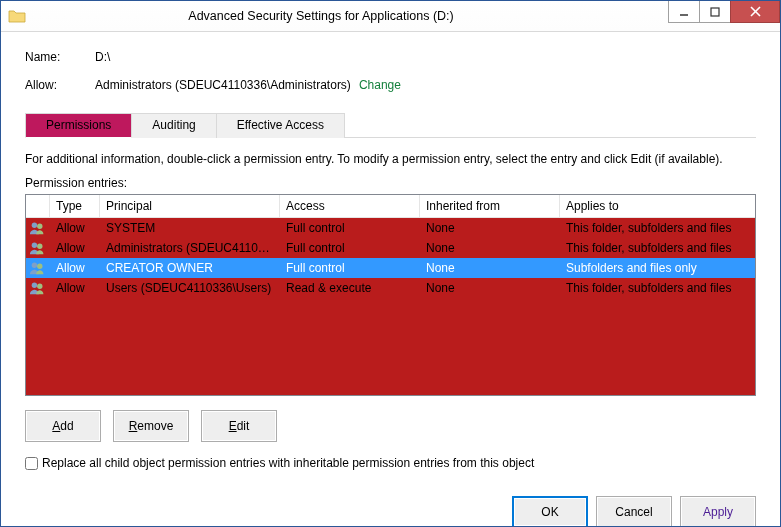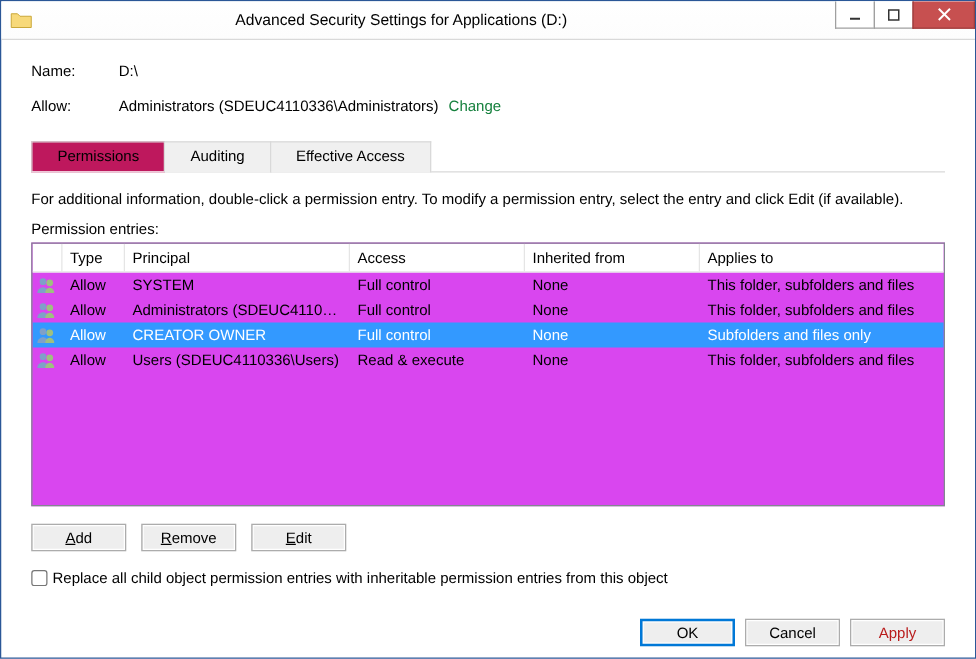--- a/index.html
+++ b/index.html
@@ -70,21 +70,21 @@
     border-bottom: 1px solid #fff;
     z-index: 2;
   }
   .instruction { margin: 14px 0 10px 0; }
   .entries-label { margin-bottom: 4px; }
   
   .table {
     border: 1px solid #828790;
     flex: 1;
     min-height: 200px;
-    background: #d946ef;
+    background: #b91c1c;
     overflow: hidden;
   }
   .thead { display: flex; background: #fff; border-bottom: 1px solid #e5e5e5; height: 22px; align-items:center;}
   .th { padding: 3px 6px; font-weight: normal; box-sizing: border-box; border-right: 1px solid #e5e5e5; height:100%; display:flex; align-items:center;}
   .col-icon { width: 24px; border-right: 1px solid #e5e5e5;}
   .col-type { width: 50px; }
   .col-principal { width: 180px; }
   .col-access { width: 140px; }
   .col-inherited { width: 140px; }
   .col-applies { flex: 1; border-right:none;}
@@ -92,30 +92,30 @@
   .tbody .tr.selected { background: #3399ff; color: #fff; }
   .td { padding: 2px 6px; box-sizing: border-box; white-space: nowrap; overflow: hidden; text-overflow: ellipsis;}
   .td.col-icon { padding: 1px 3px; display:flex; align-items:center; justify-content:center;}
   .tbody .tr .td { border: none; }
   
   .people-icon { width: 18px; height: 16px; }
   
   .btn-row { margin: 14px 0 10px 0; display: flex; gap: 12px; }
   .btn {
     min-width: 76px;
-    height: 22px;
+    height: 32px;
     border: 1px solid #acacac;
     background: #eee;
     box-shadow: inset 0 0 0 1px #fff;
     font-family: inherit; font-size: 12px;
     cursor: default;
     padding: 0 4px;
   }
   .btn.default { border: 2px solid #0078d7; padding:0 21px;}
-  .btn:disabled { color: #b91c1c; }
+  .btn:disabled { color: #4c1d95; }
   .checkbox-row { display:flex; align-items:center; gap:4px; margin-top:4px;}
   input[type=checkbox] { width:13px; height:13px; margin:0;}
   
   .footer {
     display: flex; justify-content: flex-end; gap: 8px;
     padding-top: 10px; border-top: none; margin-top: 16px;
   }
   .mnemonic { text-decoration: underline; }
 </style>
 </head>

